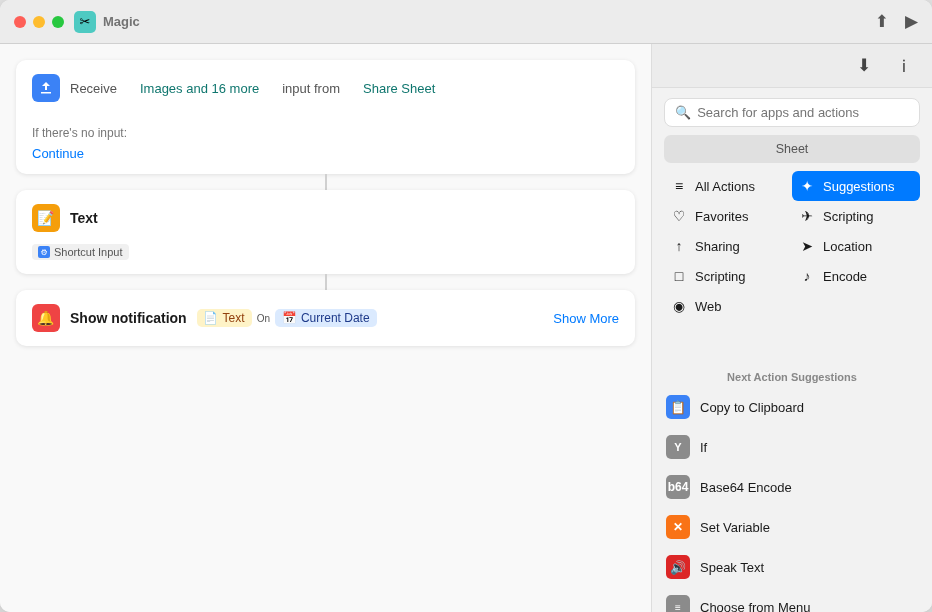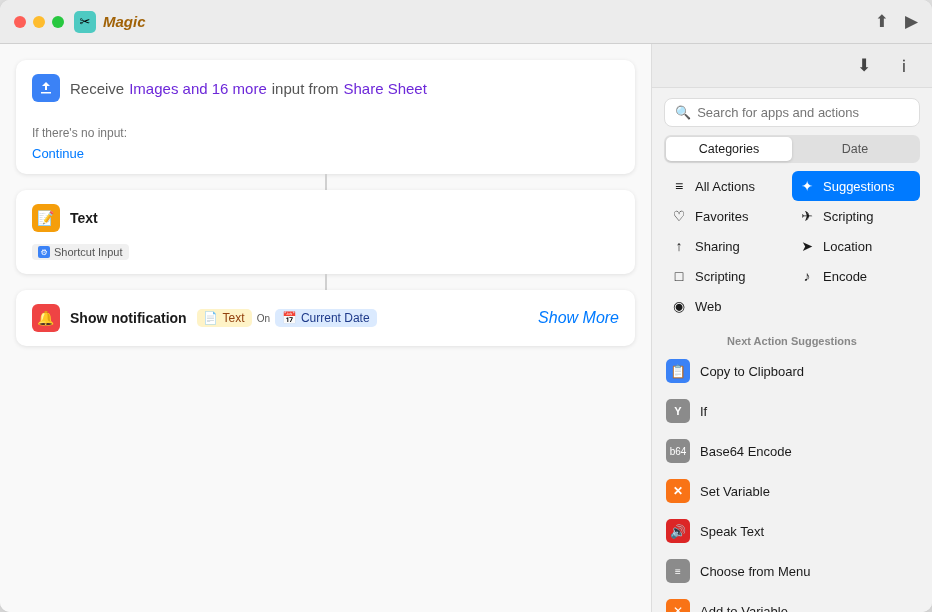--- a/index.html
+++ b/index.html
@@ -53,25 +53,24 @@
       height: 22px;
       background: #4ecac2;
       border-radius: 5px;
       margin-right: 7px;
       display: flex;
       align-items: center;
       justify-content: center;
       font-size: 13px;
     }
     .titlebar-title {
-      font-size: 15px;
+      font-size: 13px;
       font-weight: 600;
-      color: #a16207;
+      color: #737373;
       flex: 1;
-      font-style: italic;
     }
     .titlebar-actions {
       display: flex;
       align-items: center;
       gap: 16px;
     }
     .titlebar-btn {
       color: #555;
       font-size: 17px;
       cursor: pointer;
@@ -140,29 +139,29 @@
     .icon-yellow { background: #f59e0b; color: white; }
     .icon-red { background: #ef4444; color: white; }
 
     .card-title {
       font-size: 14px;
       font-weight: 600;
       color: #1a1a1a;
     }
 
     .receive-row {
-      font-size: 15px;
+      font-size: 13px;
       color: #555;
       display: flex;
       align-items: center;
-      gap: 5px;
+      gap: 23px;
       flex-wrap: wrap;
     }
     .receive-link {
-      color: #6d28d9;
+      color: #0f766e;
       font-weight: 500;
       cursor: pointer;
     }
 
     .if-no-input {
       font-size: 12px;
       color: #777;
       margin: 24px 0 4px;
     }
     .continue-link {
@@ -221,27 +220,26 @@
       padding: 2px 7px;
       border-radius: 5px;
       font-size: 12px;
       font-weight: 500;
     }
     .param-yellow { background: #fef3c7; color: #92400e; }
     .param-blue { background: #dbeafe; color: #1e3a8a; }
     .param-text { color: #555; font-size: 10px; }
 
     .show-more-btn {
-      font-size: 16px;
+      font-size: 13px;
       color: #007aff;
       background: none;
       border: none;
       cursor: pointer;
       white-space: nowrap;
-      font-style: italic;
     }
 
     
     .right-panel {
       width: 280px;
       background: #f2f2f2;
       display: flex;
       flex-direction: column;
       flex-shrink: 0;
     }
@@ -354,20 +352,21 @@
       flex: 1;
       overflow-y: auto;
     }
     .suggestions-header {
       font-size: 11px;
       color: #888;
       font-weight: 600;
       text-align: center;
       padding: 8px 12px 4px;
       text-transform: none;
+      margin-top: 36px;
     }
     .suggestion-item {
       display: flex;
       align-items: center;
       gap: 10px;
       padding: 8px 14px;
       cursor: pointer;
       font-size: 13px;
       color: #1a1a1a;
     }
@@ -471,22 +470,21 @@
       </div>
 
       <div class="search-bar">
         <div class="search-input-wrapper">
           <span class="search-icon-svg">🔍</span>
           <input class="search-input" type="text" placeholder="Search for apps and actions" style="">
         </div>
       </div>
 
       <div class="toggle-bar">
-        <button class="toggle-btn active">Categories</button>
-        <button class="toggle-btn">Date</button>
+        <button class="toggle-btn">Sheet</button>
       </div>
 
       <div class="categories-grid">
 
         <div class="category-item">
           <span class="cat-icon">≡</span>
           <span>All Actions</span>
         </div>
 
         <div class="category-item active">
@@ -535,21 +533,21 @@
 
         <div class="suggestion-item">
           <div class="sugg-icon si-blue">📋</div>
           <span>Copy to Clipboard</span>
         </div>
         <div class="suggestion-item">
           <div class="sugg-icon si-gray" style="font-size:11px;font-weight:bold;">Y</div>
           <span>If</span>
         </div>
         <div class="suggestion-item">
-          <div class="sugg-icon si-gray" style="font-size:10px;">b64</div>
+          <div class="sugg-icon si-gray" style="font-size:12px;font-weight:bold;">b64</div>
           <span>Base64 Encode</span>
         </div>
         <div class="suggestion-item">
           <div class="sugg-icon si-orange" style="font-size:12px;font-weight:bold;">✕</div>
           <span>Set Variable</span>
         </div>
         <div class="suggestion-item">
           <div class="sugg-icon si-red2">🔊</div>
           <span>Speak Text</span>
         </div>

